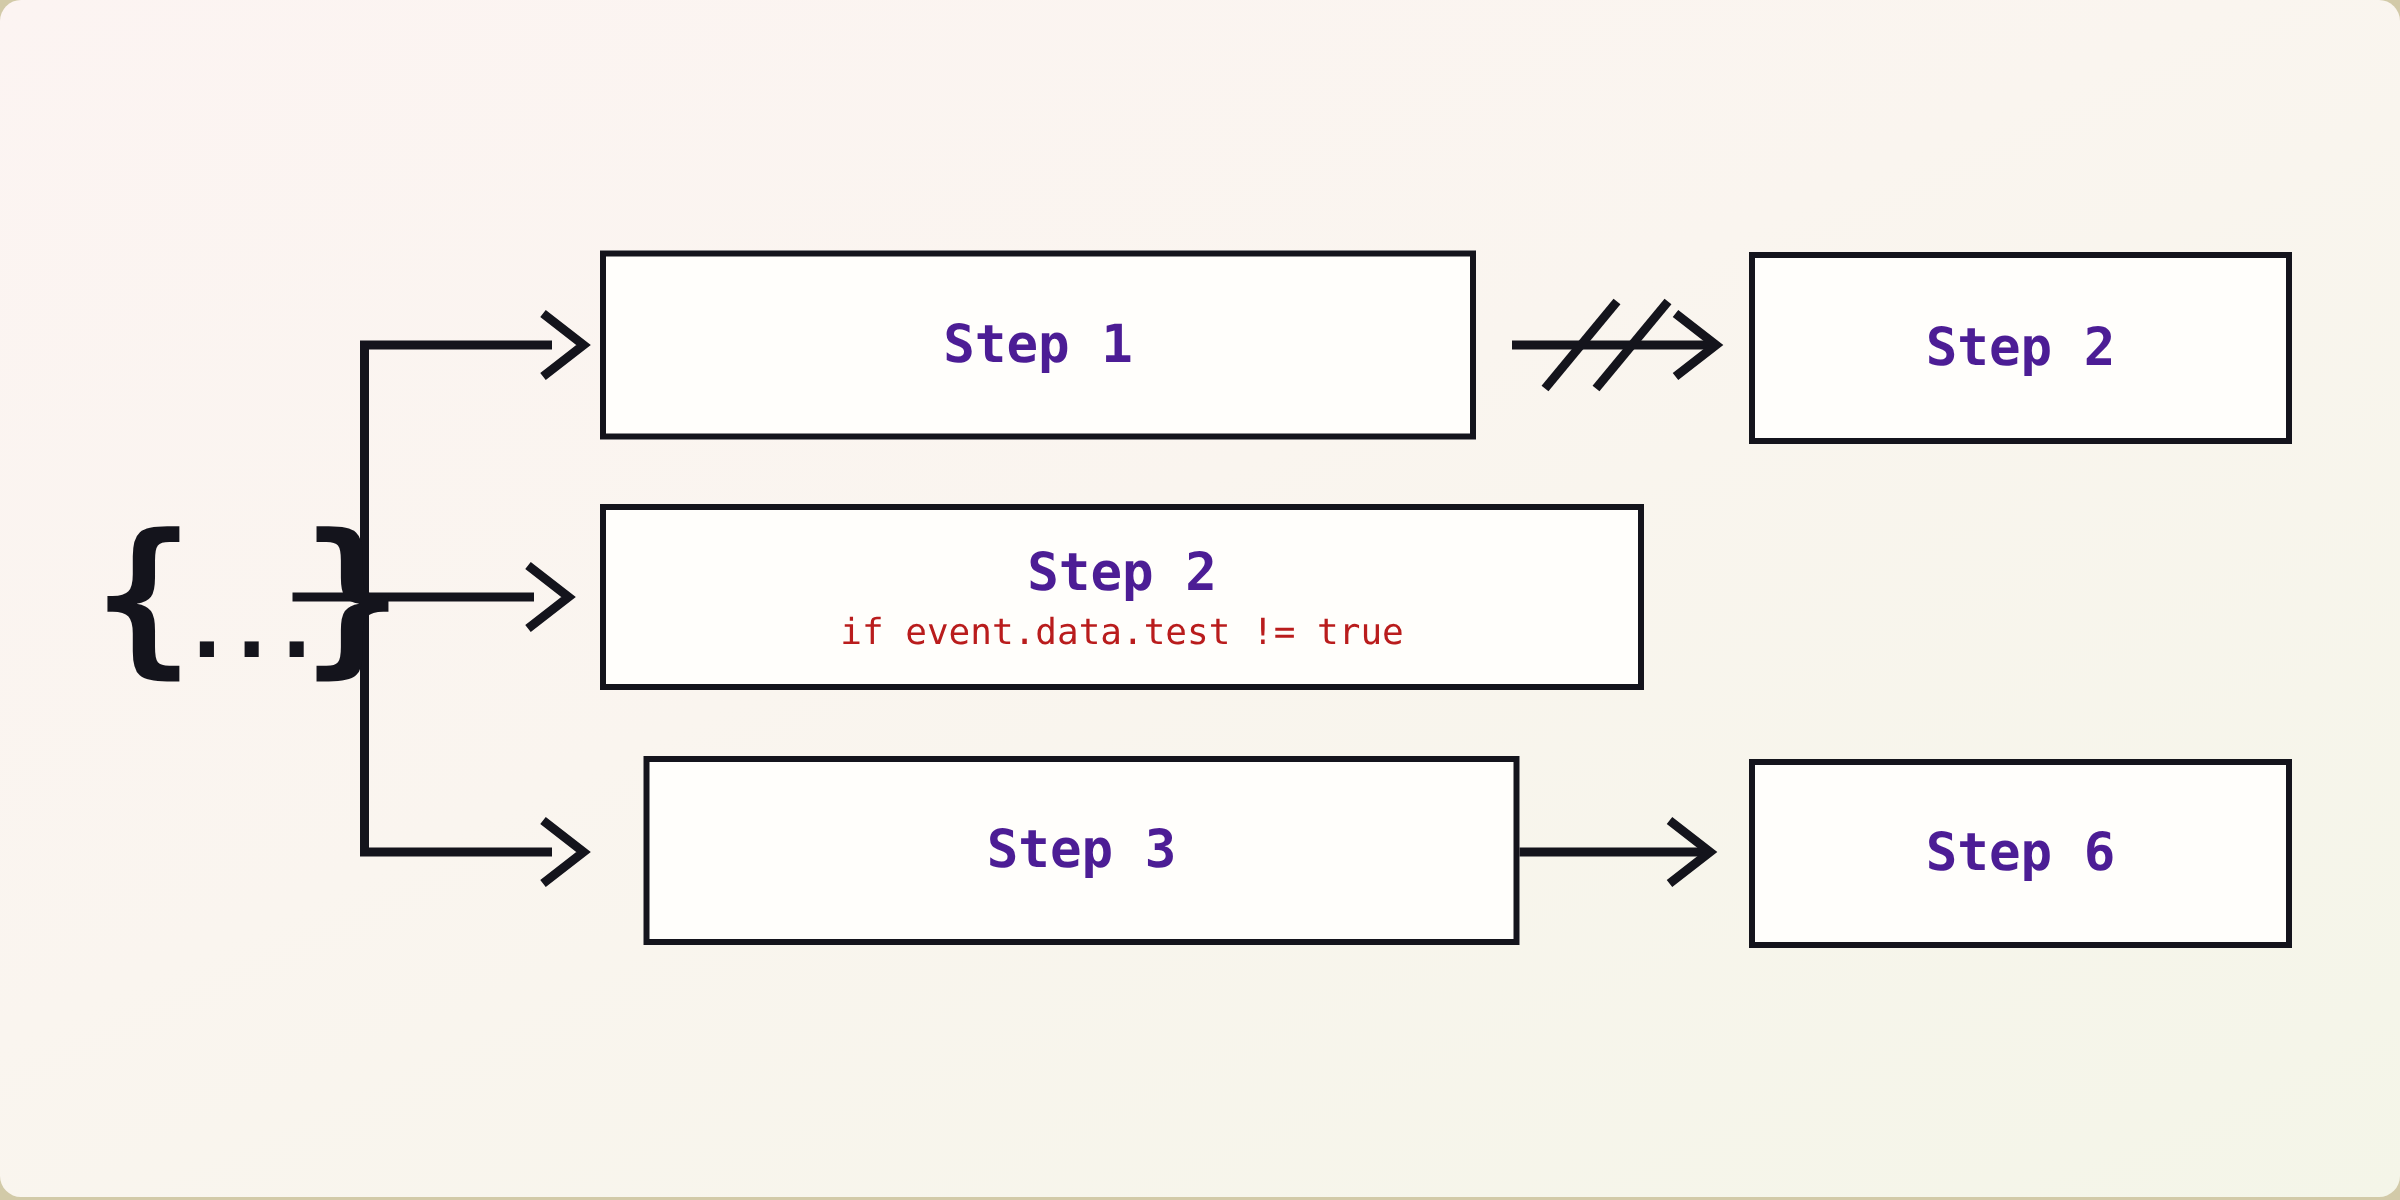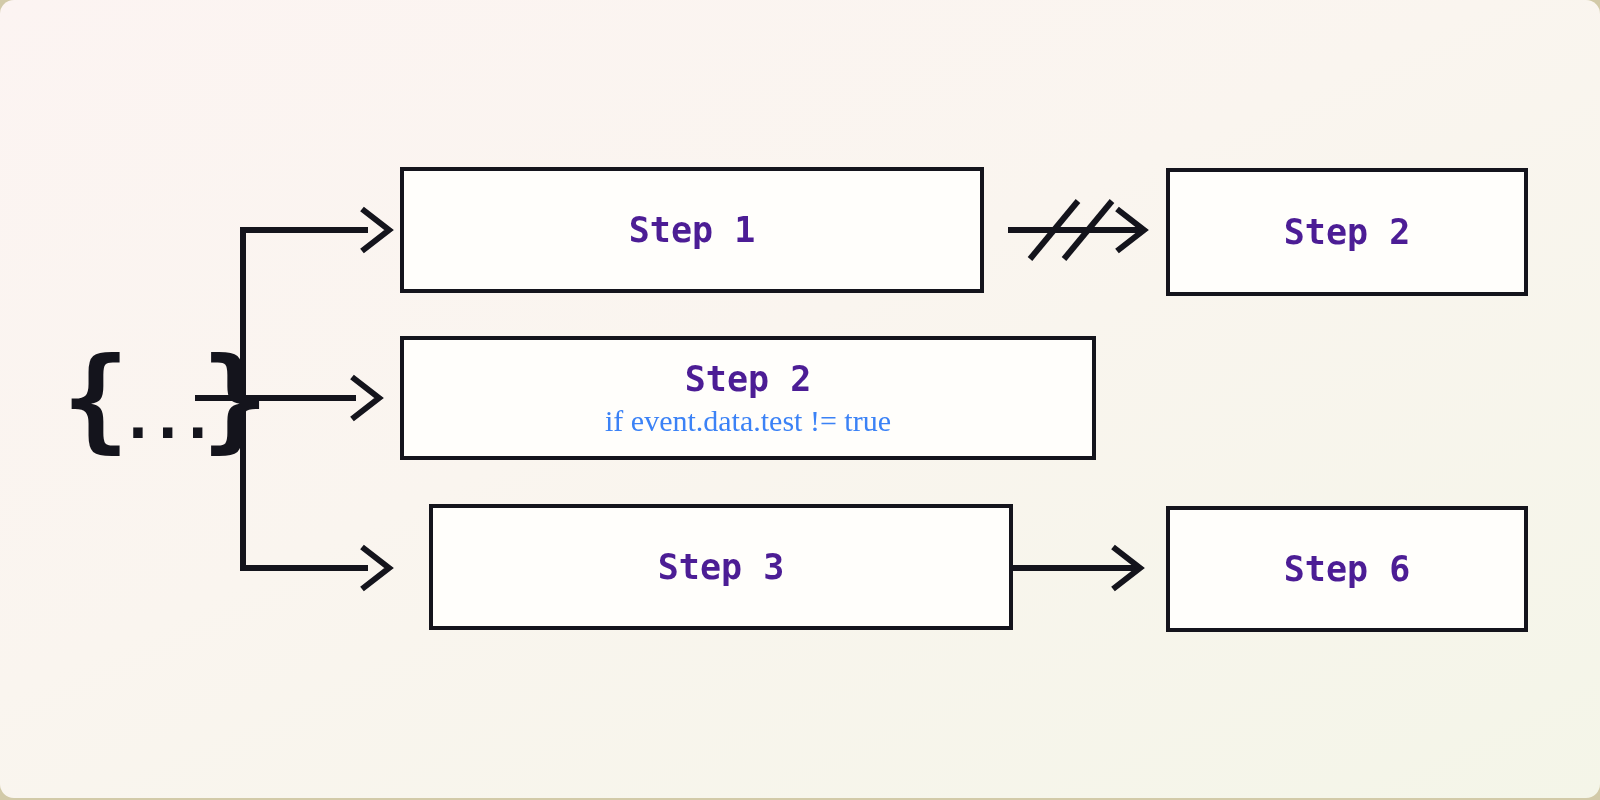--- a/index.html
+++ b/index.html
@@ -41,24 +41,23 @@
     justify-content: center;
     gap: 5px;
   }
   .node-label {
     font-weight: bold;
     font-size: 35px;
     color: #4c1d95;
     white-space: pre;
   }
   .node-condition {
-    font-size: 30px;
-    color: #3b82f6;
+    font-size: 24px;
+    color: #b91c1c;
     white-space: pre;
-    font-family: Liberation Serif, serif;
   }
   #node-step1 { left: 400px; top: 167px; width: 584px; height: 126px; }
   #node-step2 { left: 400px; top: 336px; width: 696px; height: 124px; }
   #node-step3 { left: 400px; top: 504px; width: 584px; height: 126px; margin-left: 29px; }
   #node-step5 { left: 1166px; top: 168px; width: 362px; height: 128px; }
   #node-step6 { left: 1166px; top: 506px; width: 362px; height: 126px; }
 
   .event-icon {
     position: absolute;
     left: 62px;

